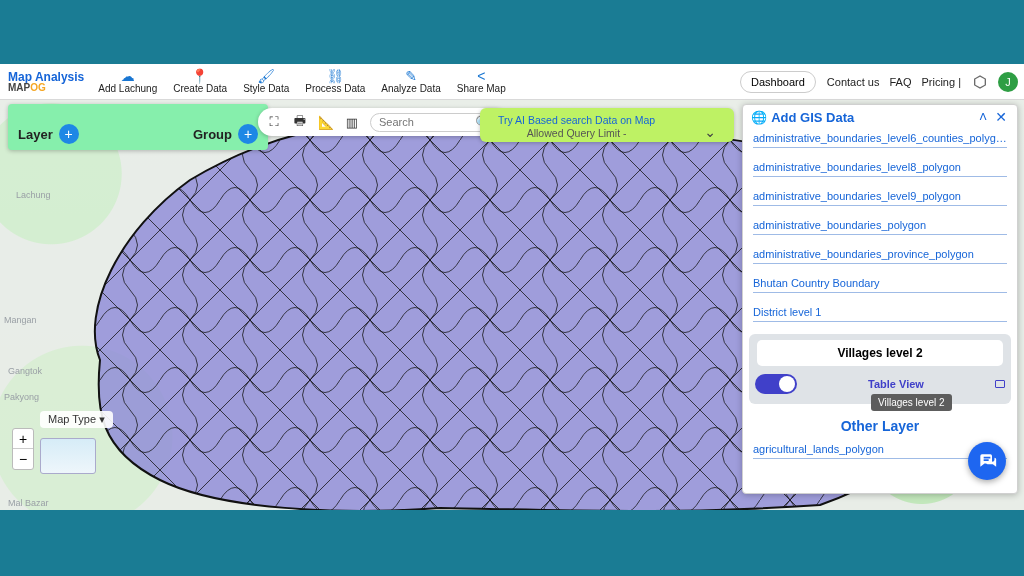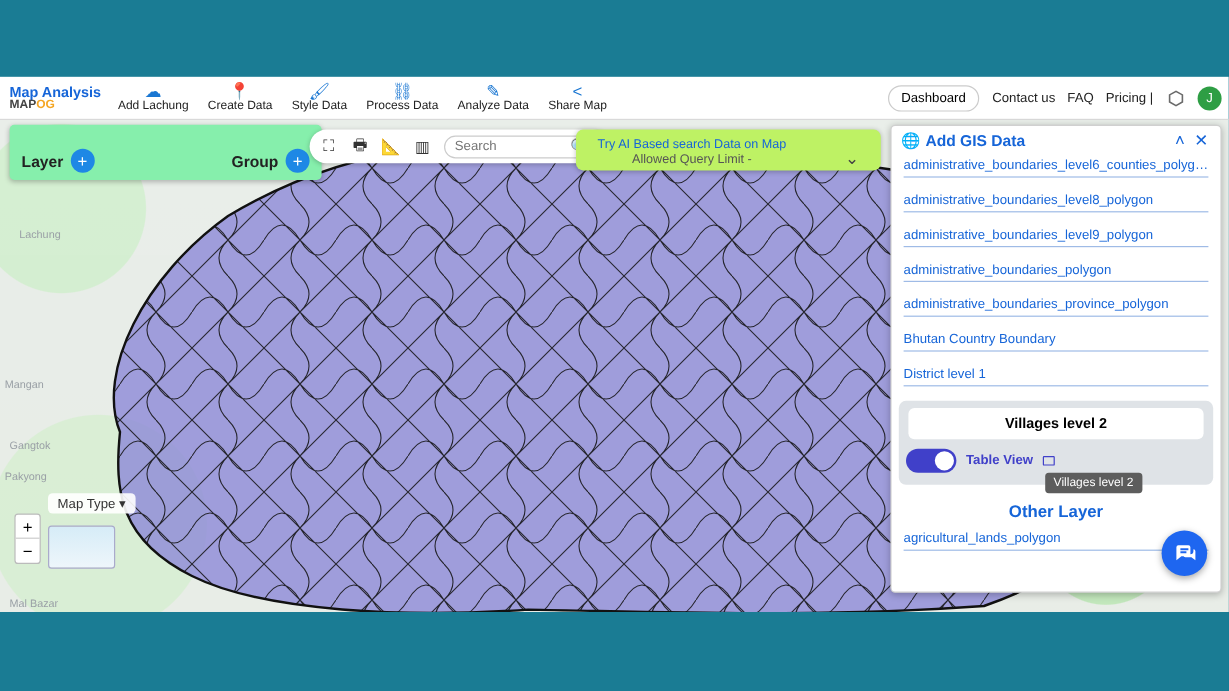--- a/index.html
+++ b/index.html
@@ -102,21 +102,21 @@
   .layer-list { padding:0 10px; overflow:hidden; }
   .gis-link {
     font-size:11px; color:#1665d8; padding:5px 0 3px;
     border-bottom:1px solid #9fbbe6; cursor:pointer;
     white-space:nowrap; overflow:hidden; text-overflow:ellipsis;
     margin-bottom:8px;
   }
 
   .sel-block { background:#dfe3e7; margin:4px 6px 0; border-radius:6px; padding:6px 6px 10px; position:relative;}
   .sel-title-box { background:#fff; border-radius:5px; text-align:center; font-size:12px; font-weight:700; padding:6px 0; margin:0 2px 8px; }
-  .toggle-row { display:flex; align-items:center; justify-content:flex-start; gap:8px; }
+  .toggle-row { display:flex; align-items:center; justify-content:space-between; gap:8px; }
   .toggle { width:42px; height:20px; border-radius:10px; background:#4040c9; position:relative; }
   .toggle::after { content:""; position:absolute; right:2px; top:2px; width:16px; height:16px; background:#fff; border-radius:50%; }
   .tv-label { font-size:11px; color:#4040c9; font-weight:600; }
   .mini-screen { width:10px; height:8px; border:1.5px solid #4040c9; border-radius:1px; display:inline-block; }
 
   .tooltip-chip {
     position:absolute; left:122px; top:60px;
     background:#5d5d5d; color:#fff; font-size:10px; padding:3px 7px; border-radius:3px;
   }
 

